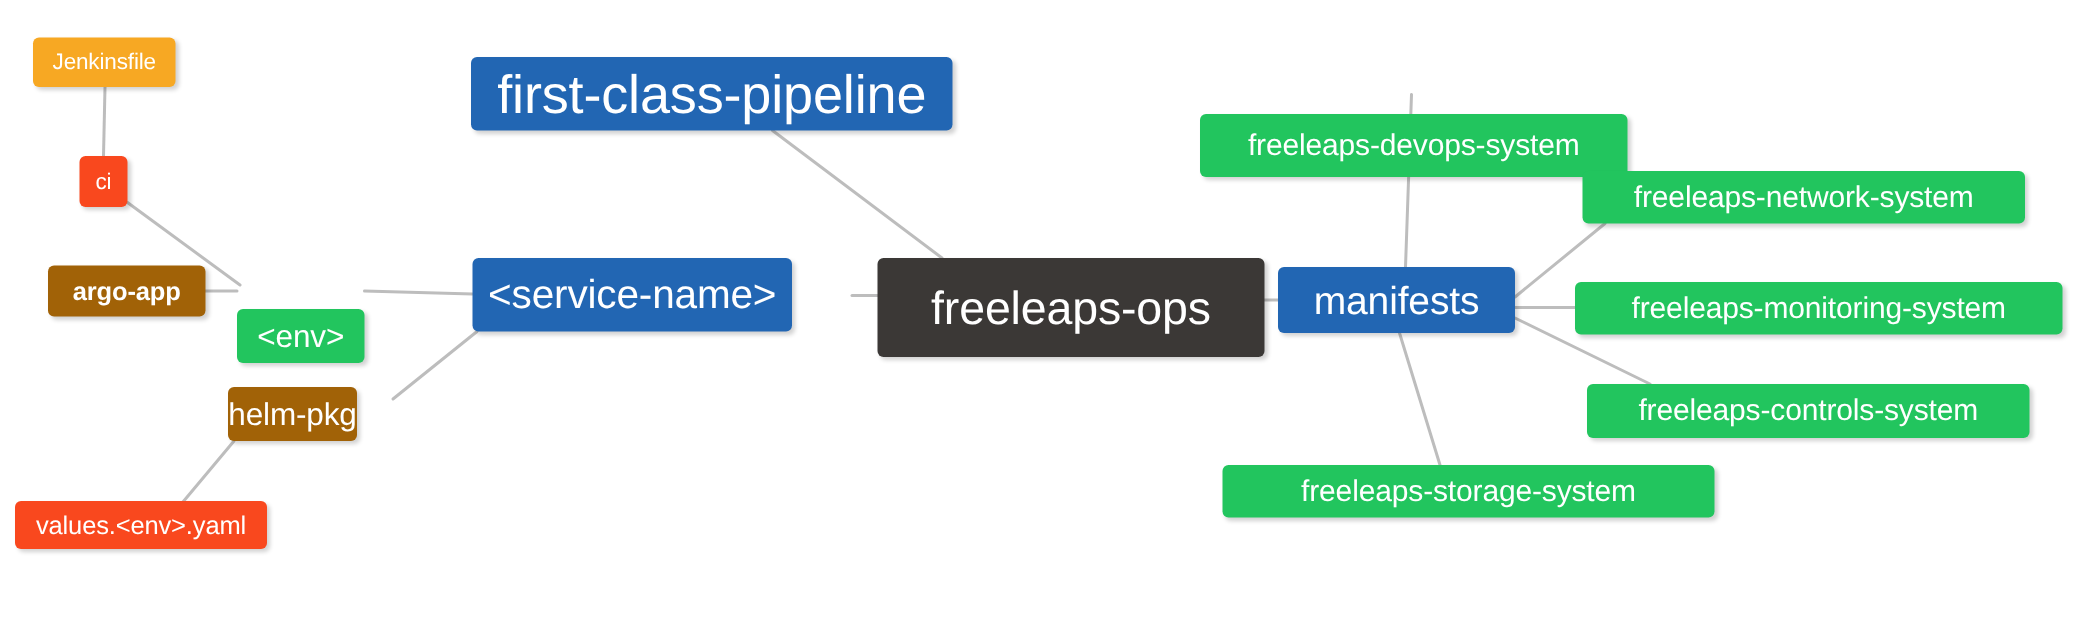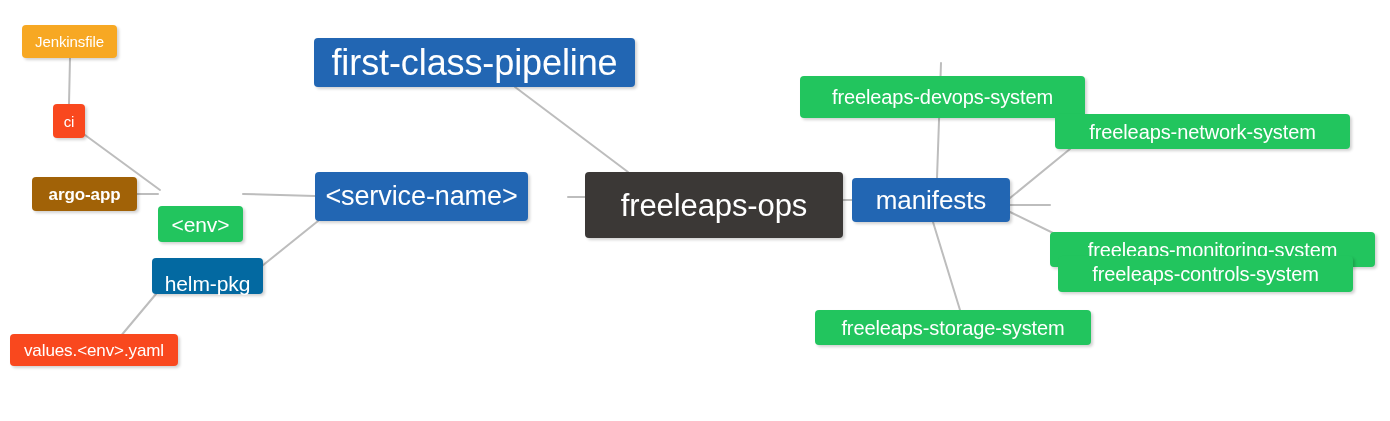--- a/index.html
+++ b/index.html
@@ -70,36 +70,36 @@
       </div>
       <div class="node" style="left: 315px; top: 172px; width: 213px; height: 49px; background: rgb(34, 102, 179); font-size: 27px; color: rgb(255, 255, 255);">
         <span class="node-label">&lt;service-name&gt;</span>
       </div>
       <div class="node" style="left: 852px; top: 178px; width: 158px; height: 44px; background: rgb(34, 102, 179); font-size: 26px; color: rgb(255, 255, 255);">
         <span class="node-label">manifests</span>
       </div>
       <div class="node" style="left: 158px; top: 178px; width: 85px; height: 36px; background: rgb(34, 197, 94); font-size: 21px; color: rgb(255, 255, 255); margin-top: 28px;">
         <span class="node-label">&lt;env&gt;</span>
       </div>
-      <div class="node" style="left: 152px; top: 258px; width: 111px; height: 36px; background: #0369a1; font-size: 21px; color: rgb(255, 255, 255); align-items: flex-end;">
+      <div class="node" style="left: 152px; top: 258px; width: 86px; height: 36px; background: #a16207; font-size: 21px; color: rgb(255, 255, 255);">
         <span class="node-label">helm-pkg</span>
       </div>
       <div class="node" style="left: 800px; top: 28px; width: 285px; height: 42px; background: rgb(34, 197, 94); font-size: 20px; color: rgb(255, 255, 255); margin-top: 48px;">
         <span class="node-label">freeleaps-devops-system</span>
       </div>
       <div class="node" style="left: 1055px; top: 114px; width: 295px; height: 35px; background: rgb(34, 197, 94); font-size: 20px; color: rgb(255, 255, 255);">
         <span class="node-label">freeleaps-network-system</span>
       </div>
-      <div class="node" style="left: 1050px; top: 188px; width: 325px; height: 35px; background: rgb(34, 197, 94); font-size: 20px; color: rgb(255, 255, 255); margin-top: 44px;">
+      <div class="node" style="left: 1050px; top: 188px; width: 325px; height: 35px; background: rgb(34, 197, 94); font-size: 20px; color: rgb(255, 255, 255);">
         <span class="node-label">freeleaps-monitoring-system</span>
       </div>
       <div class="node" style="left: 1058px; top: 256px; width: 295px; height: 36px; background: rgb(34, 197, 94); font-size: 20px; color: rgb(255, 255, 255);">
         <span class="node-label">freeleaps-controls-system</span>
       </div>
-      <div class="node" style="left: 815px; top: 310px; width: 276px; height: 35px; background: rgb(34, 197, 94); font-size: 20px; color: rgb(255, 255, 255);">
+      <div class="node" style="left: 815px; top: 310px; width: 328px; height: 35px; background: rgb(34, 197, 94); font-size: 20px; color: rgb(255, 255, 255);">
         <span class="node-label">freeleaps-storage-system</span>
       </div>
       <div class="node" style="left: 22px; top: 25px; width: 95px; height: 33px; background: rgb(247, 168, 35); font-size: 15px; color: rgb(255, 255, 255);">
         <span class="node-label">Jenkinsfile</span>
       </div>
       <div class="node" style="left: 53px; top: 104px; width: 32px; height: 34px; background: rgb(249, 72, 30); font-size: 15px; color: rgb(255, 255, 255); text-align: right;">
         <span class="node-label">ci</span>
       </div>
       <div class="node" style="left: 32px; top: 177px; width: 105px; height: 34px; background: #a16207; font-size: 17px; color: rgb(255, 255, 255); font-weight: bold;">
         <span class="node-label">argo-app</span>

